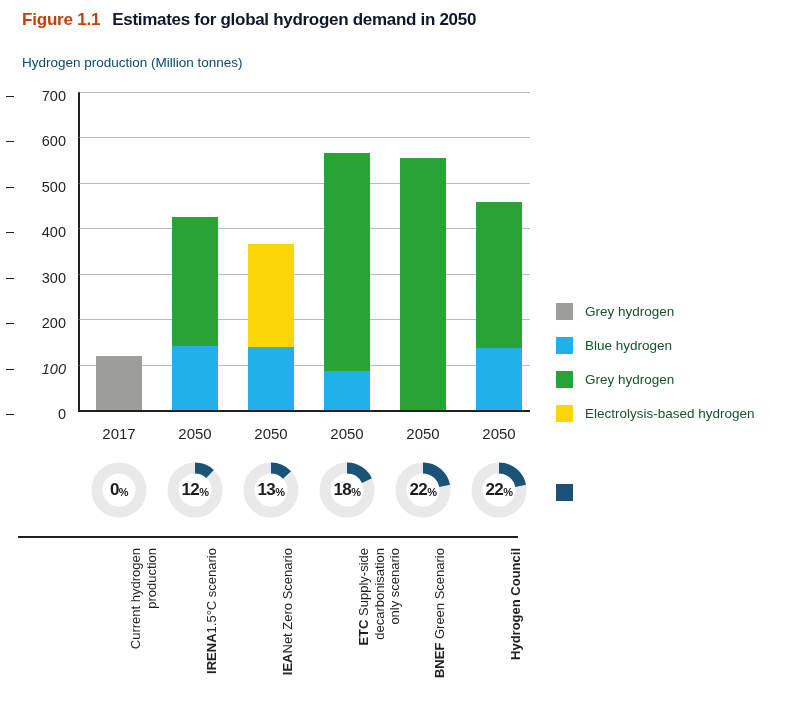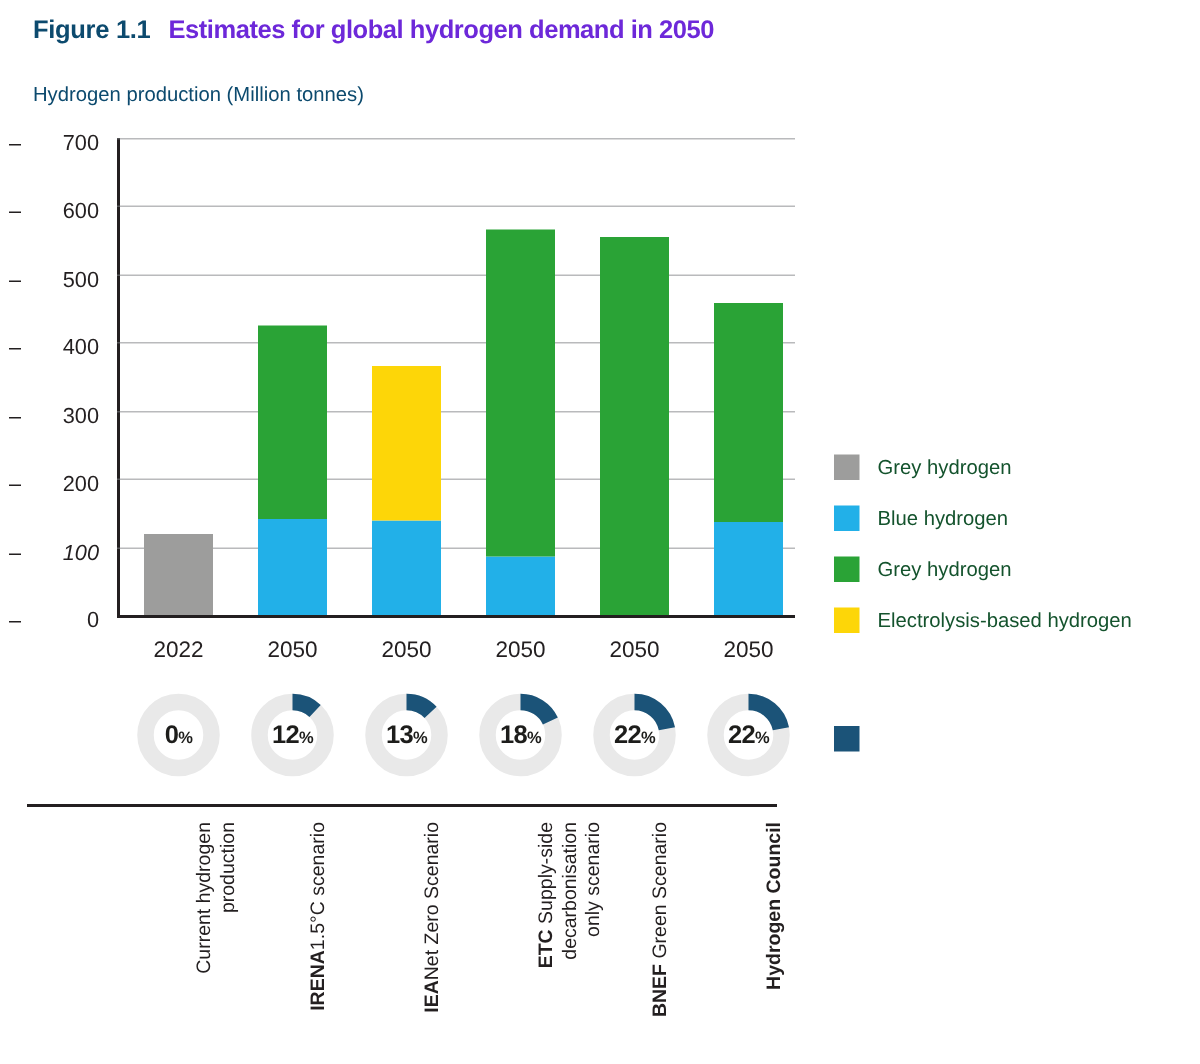--- a/index.html
+++ b/index.html
@@ -22,27 +22,27 @@
     left: 22px;
     top: 10px;
     display: flex;
     align-items: baseline;
     gap: 12px;
     white-space: nowrap;
   }
   #figure-number {
     font-size: 17px;
     font-weight: bold;
-    color: #0c4a6e;
+    color: #c2410c;
     letter-spacing: -0.2px;
   }
   #figure-title {
     font-size: 17px;
     font-weight: bold;
-    color: #6d28d9;
+    color: #0f172a;
     letter-spacing: -0.3px;
   }
 
   
   #axis-title {
     position: absolute;
     left: 22px;
     top: 55px;
     font-size: 13.5px;
     color: #0c4a6e;
@@ -303,21 +303,21 @@
         </div>
         <div class="bar-col" style="left: 398px; height: 208.063px;">
           <div class="seg blue" style="height: 62.2371px; bottom: 0px;"></div>
           <div class="seg green" style="height: 145.826px; bottom: 62.2371px;"></div>
         </div>
       </div>
   </div>
 </div>
 
 <div id="year-row">
-    <div class="year-label" style="left: 18px;">2022</div>
+    <div class="year-label" style="left: 18px;">2017</div>
     <div class="year-label" style="left: 94px;">2050</div>
     <div class="year-label" style="left: 170px;">2050</div>
     <div class="year-label" style="left: 246px;">2050</div>
     <div class="year-label" style="left: 322px;">2050</div>
     <div class="year-label" style="left: 398px;">2050</div>
   </div>
 
 <div id="donut-row">
     <div class="donut" style="left: 18px;">
       <svg width="64" height="64" viewBox="0 0 64 64">

